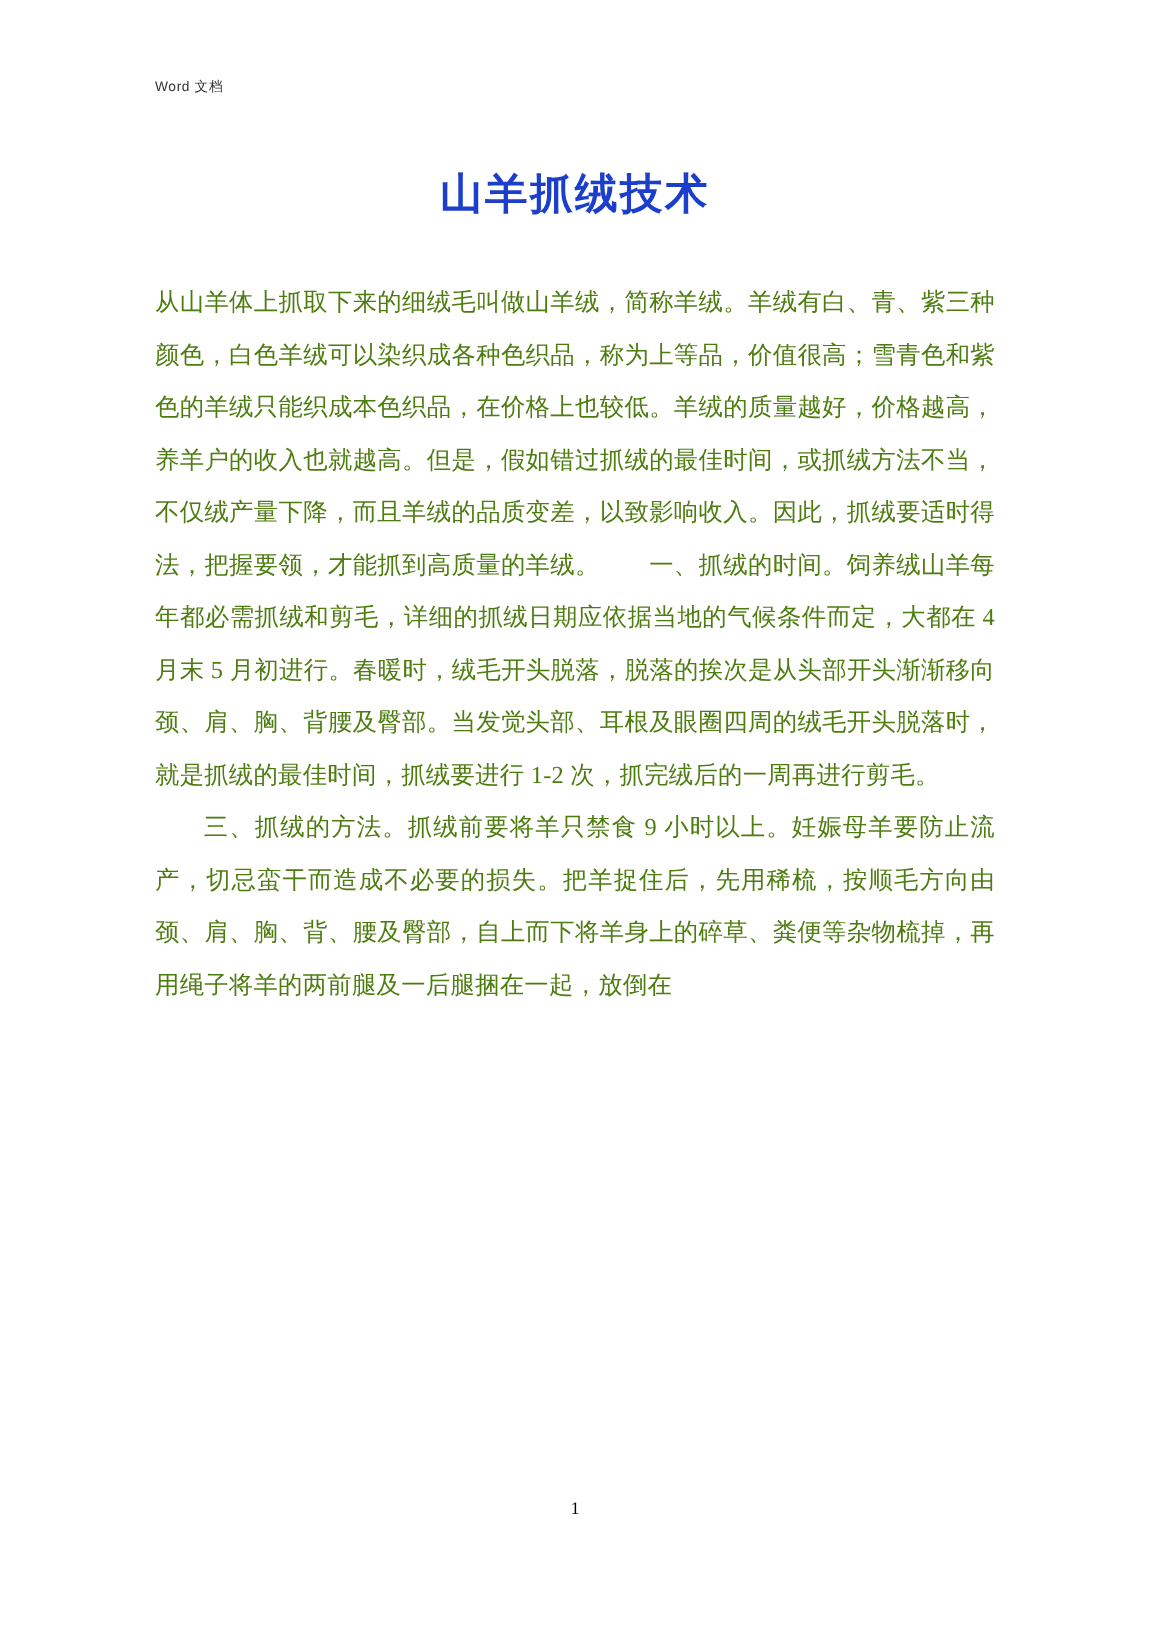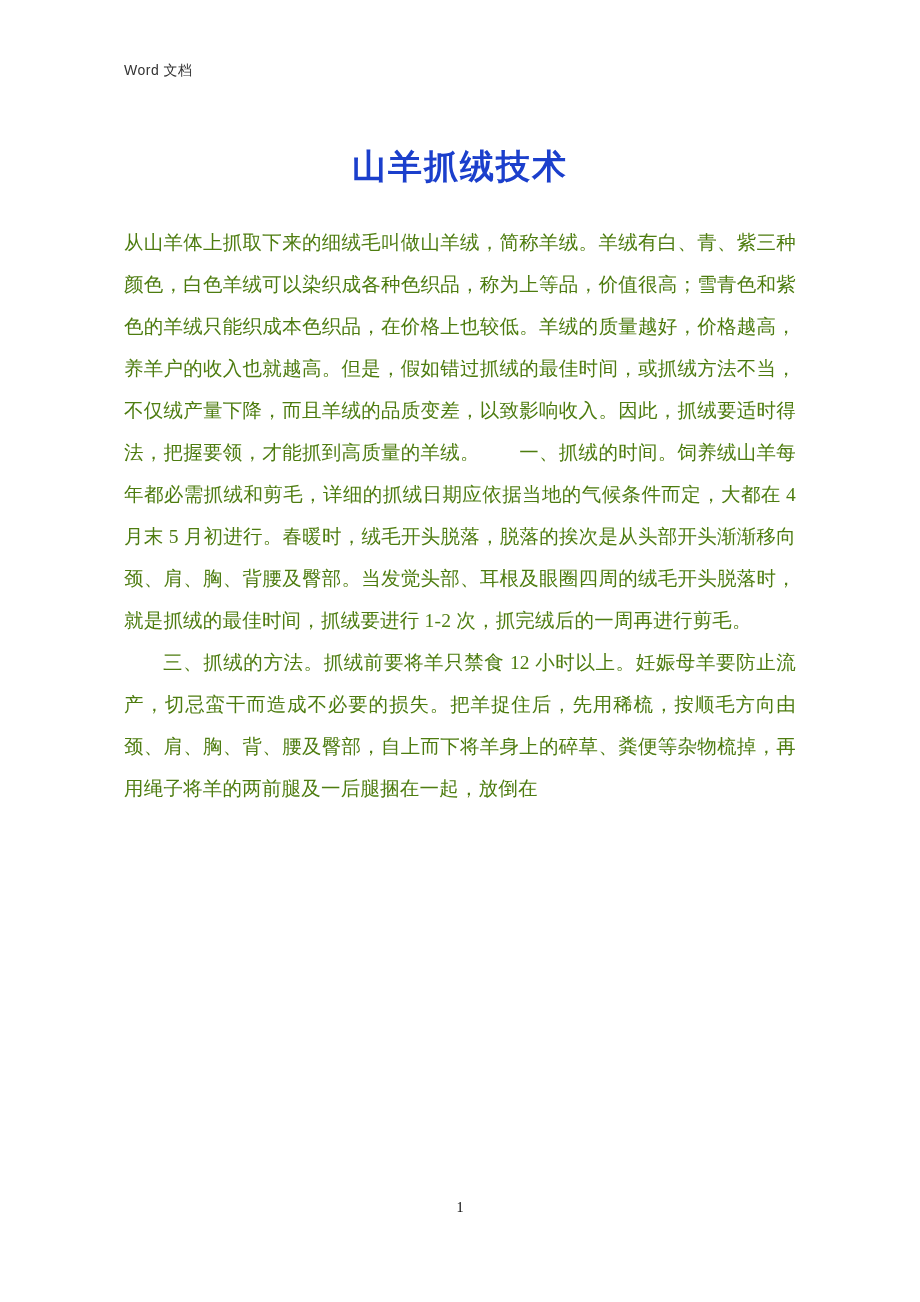--- a/index.html
+++ b/index.html
@@ -18,27 +18,27 @@
     width: 920px;
     height: 1302px;
     position: relative;
     background: #ffffff;
   }
   .header-note {
     position: absolute;
     top: 62px;
     left: 124px;
     font-family: "Liberation Sans", sans-serif;
-    font-size: 14px;
+    font-size: 11px;
     color: #333333;
     letter-spacing: 0.5px;
   }
   .doc-title {
     position: absolute;
-    top: 144px;
+    top: 132px;
     left: 0;
     width: 920px;
     text-align: center;
     font-family: "Liberation Sans", sans-serif;
     font-weight: bold;
     font-size: 34px;
     color: #1b3fcc;
     letter-spacing: 2px;
   }
   .content {
@@ -75,18 +75,18 @@
 <body>
 
 <div class="page">
 
   <div class="header-note">Word 文档</div>
 
   <div class="doc-title">山羊抓绒技术</div>
 
   <div class="content">
     <p class="para">从山羊体上抓取下来的细绒毛叫做山羊绒，简称羊绒。羊绒有白、青、紫三种颜色，白色羊绒可以染织成各种色织品，称为上等品，价值很高；雪青色和紫色的羊绒只能织成本色织品，在价格上也较低。羊绒的质量越好，价格越高，养羊户的收入也就越高。但是，假如错过抓绒的最佳时间，或抓绒方法不当，不仅绒产量下降，而且羊绒的品质变差，以致影响收入。因此，抓绒要适时得法，把握要领，才能抓到高质量的羊绒。　　一、抓绒的时间。饲养绒山羊每年都必需抓绒和剪毛，详细的抓绒日期应依据当地的气候条件而定，大都在 4 月末 5 月初进行。春暖时，绒毛开头脱落，脱落的挨次是从头部开头渐渐移向颈、肩、胸、背腰及臀部。当发觉头部、耳根及眼圈四周的绒毛开头脱落时，就是抓绒的最佳时间，抓绒要进行 1-2 次，抓完绒后的一周再进行剪毛。</p>
-    <p class="para indent">三、抓绒的方法。抓绒前要将羊只禁食 12 小时以上。妊娠母羊要防止流产，切忌蛮干而造成不必要的损失。把羊捉住后，先用稀梳，按顺毛方向由颈、肩、胸、背、腰及臀部，自上而下将羊身上的碎草、粪便等杂物梳掉，再用绳子将羊的两前腿及一后腿捆在一起，放倒在</p>
+    <p class="para indent">三、抓绒的方法。抓绒前要将羊只禁食 9 小时以上。妊娠母羊要防止流产，切忌蛮干而造成不必要的损失。把羊捉住后，先用稀梳，按顺毛方向由颈、肩、胸、背、腰及臀部，自上而下将羊身上的碎草、粪便等杂物梳掉，再用绳子将羊的两前腿及一后腿捆在一起，放倒在</p>
   </div>
 
   <div class="page-number">1</div>
 
 </div>
 
 </body></html>

